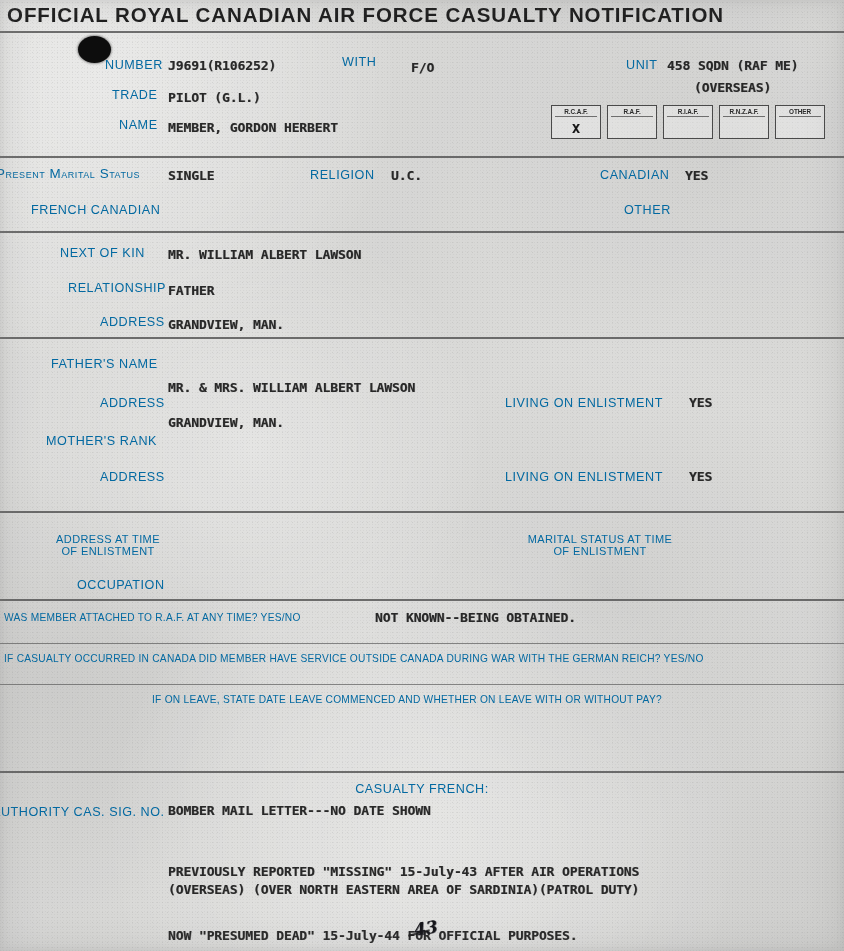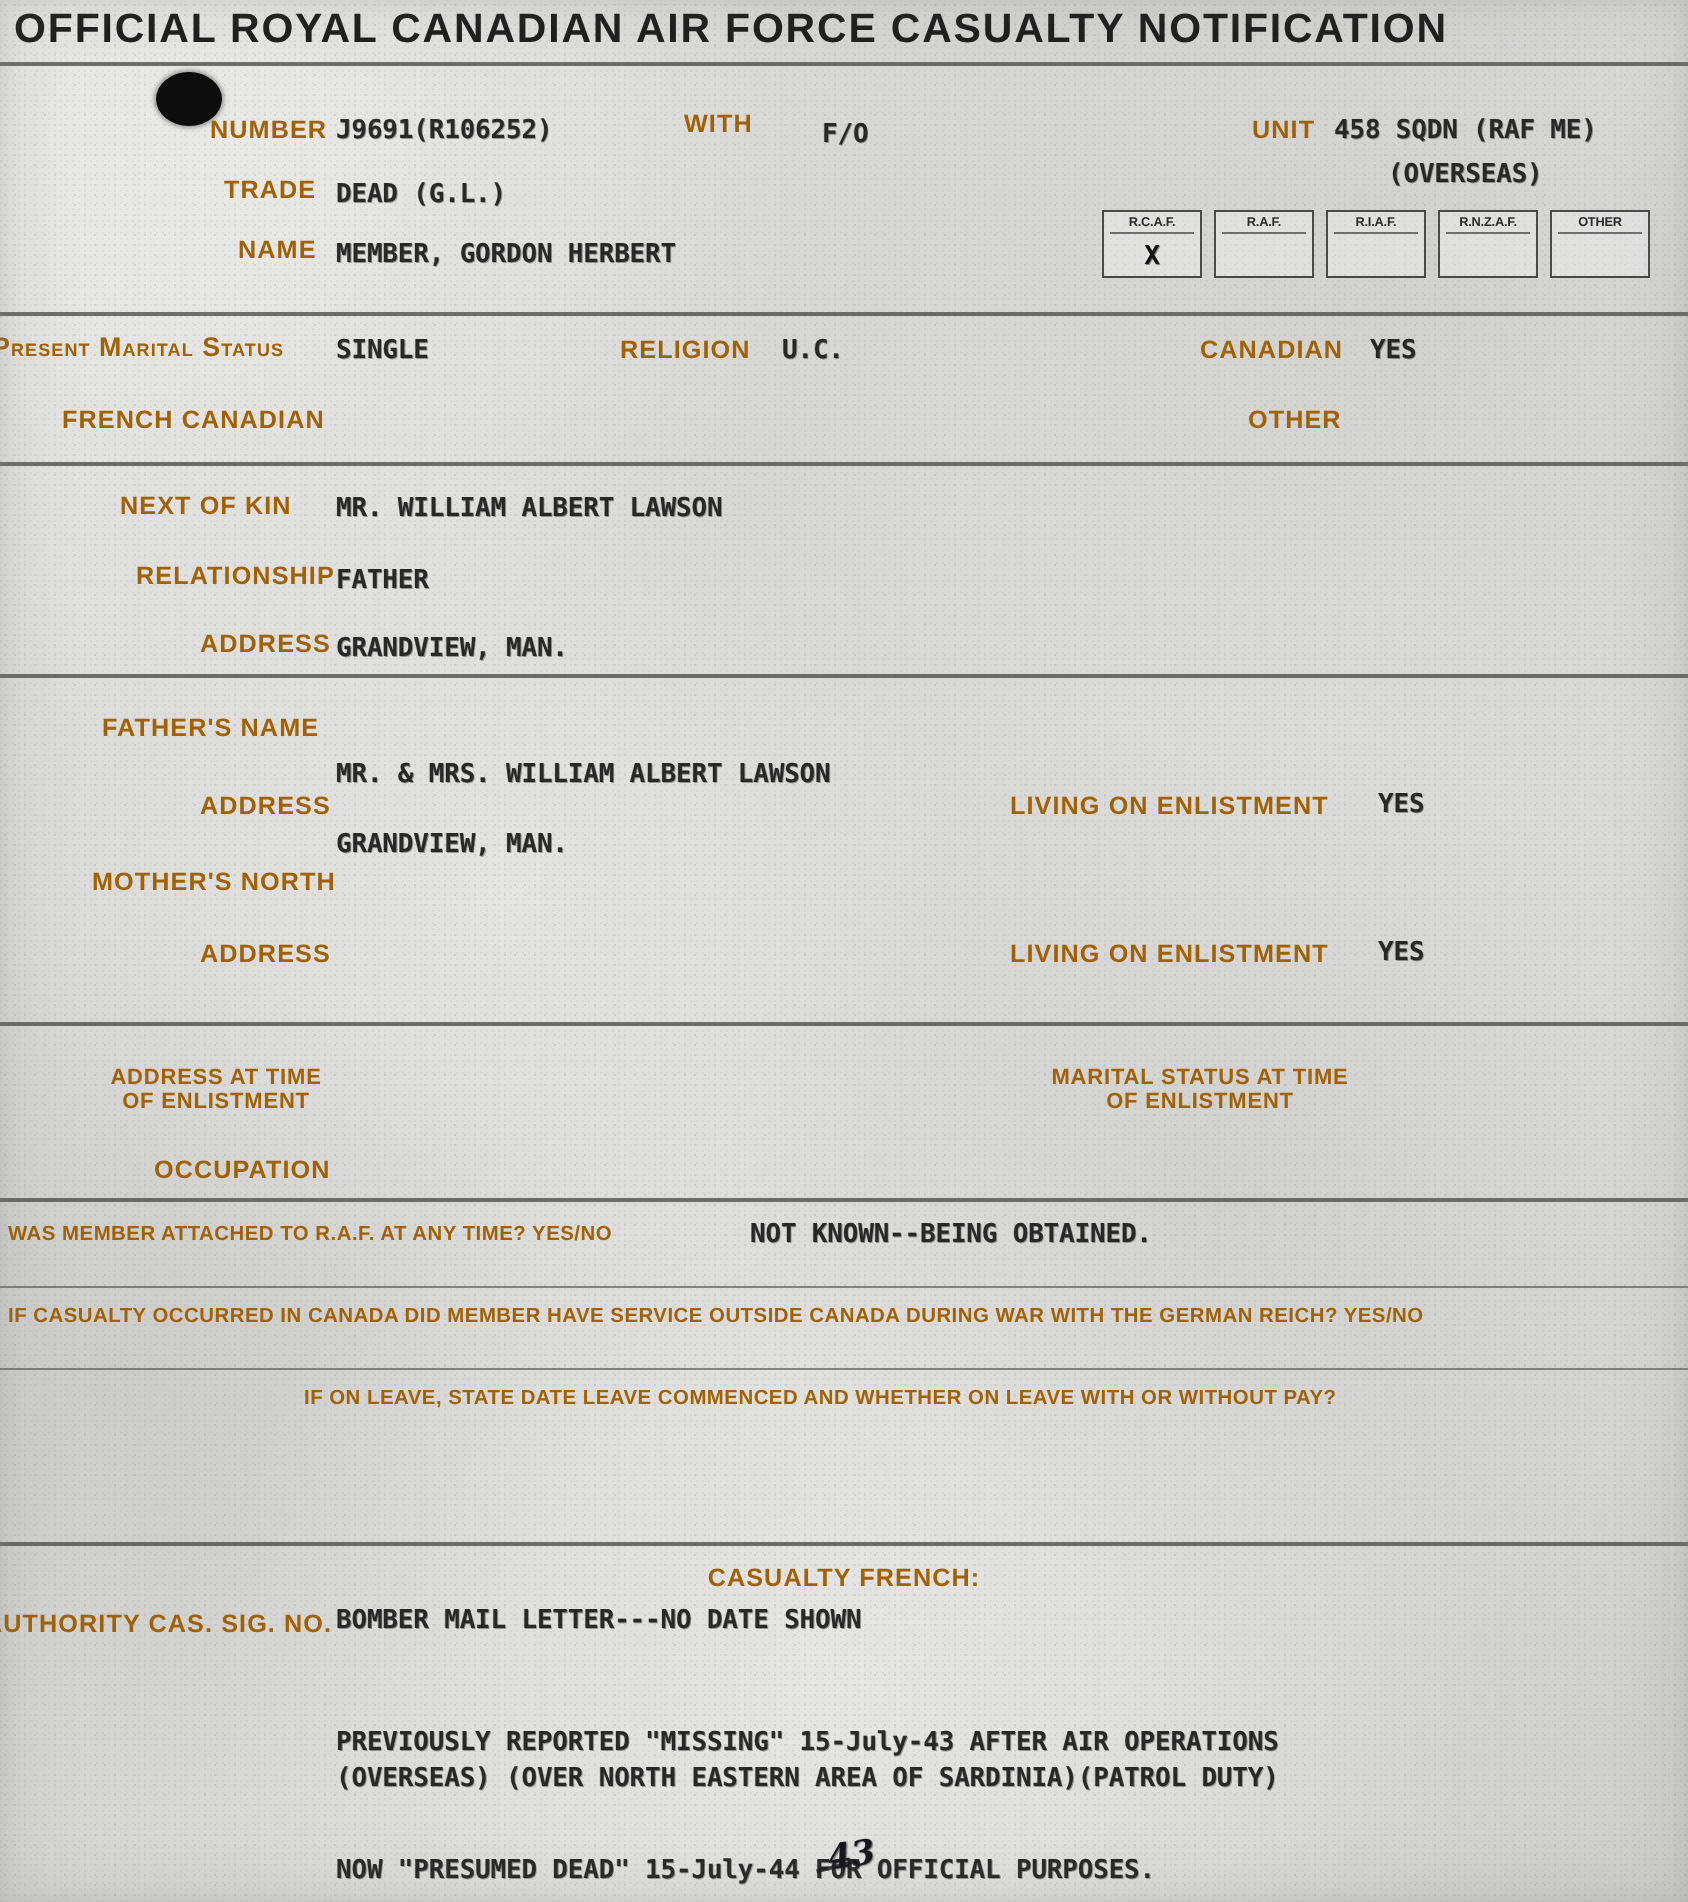--- a/index.html
+++ b/index.html
@@ -77,23 +77,23 @@
     height: 2px;
     background: #4b4b4b;
     opacity: .78;
   }
   .rule.thin { height: 1.4px; opacity: .62; }
 
   
   .lbl {
     position: absolute;
     font-size: 12.6px;
-    font-weight: 700;
+    font-weight: 400;
     letter-spacing: .55px;
-    color: #a16207;
+    color: #0369a1;
     white-space: nowrap;
   }
   .lbl.sm   { font-size: 11px;   letter-spacing: .4px; }
   .lbl.xs   { font-size: 10.2px; letter-spacing: .25px; }
   .lbl.caps { font-variant: small-caps; font-size: 13.4px; }
   .lbl.two  { line-height: 12px; white-space: normal; text-align: center; }
 
   
   .typed {
     position: absolute;
@@ -220,21 +220,21 @@
     <div class="typed" style="left:168px; top:58px;">J9691(R106252)</div>
 
     <div class="lbl" style="left:342px; top:55px;">WITH</div>
     <div class="typed" style="left:391px; top:60px;margin-left:20px;">F/O</div>
 
     <div class="lbl" style="left:626px; top:58px;">UNIT</div>
     <div class="typed" style="left:667px; top:58px;">458 SQDN (RAF ME)</div>
     <div class="typed" style="left:694px; top:80px;">(OVERSEAS)</div>
 
     <div class="lbl" style="left:112px; top:88px;">TRADE</div>
-    <div class="typed" style="left:168px; top:90px;">DEAD (G.L.)</div>
+    <div class="typed" style="left:168px; top:90px;">PILOT (G.L.)</div>
 
     <div class="lbl" style="left:119px; top:118px;">NAME</div>
     <div class="typed" style="left:168px; top:120px;">MEMBER, GORDON HERBERT</div>
 
     <div id="service-boxes">
       <div class="svc-box">
         <div class="cap">R.C.A.F.</div>
         <div class="mark">X</div>
       </div>
       <div class="svc-box">
@@ -288,21 +288,21 @@
     <div class="lbl" style="left:51px; top:357px;">FATHER'S NAME</div>
 
     <div class="typed" style="left:168px; top:380px;">MR. &amp; MRS. WILLIAM ALBERT LAWSON</div>
 
     <div class="lbl" style="left:100px; top:396px;">ADDRESS</div>
     <div class="typed" style="left:168px; top:415px;">GRANDVIEW, MAN.</div>
 
     <div class="lbl" style="left:505px; top:396px;">LIVING ON ENLISTMENT</div>
     <div class="typed" style="left:689px; top:395px;">YES</div>
 
-    <div class="lbl" style="left:46px; top:434px;">MOTHER'S NORTH</div>
+    <div class="lbl" style="left:46px; top:434px;">MOTHER'S RANK</div>
 
     <div class="lbl" style="left:100px; top:470px;">ADDRESS</div>
 
     <div class="lbl" style="left:505px; top:470px;">LIVING ON ENLISTMENT</div>
     <div class="typed" style="left:689px; top:469px;">YES</div>
 
     <div class="rule" style="top:511px;"></div>
 
     <div class="lbl sm two" style="left:43px; top:533px; width:130px;">
       <span>ADDRESS AT TIME</span><br>

